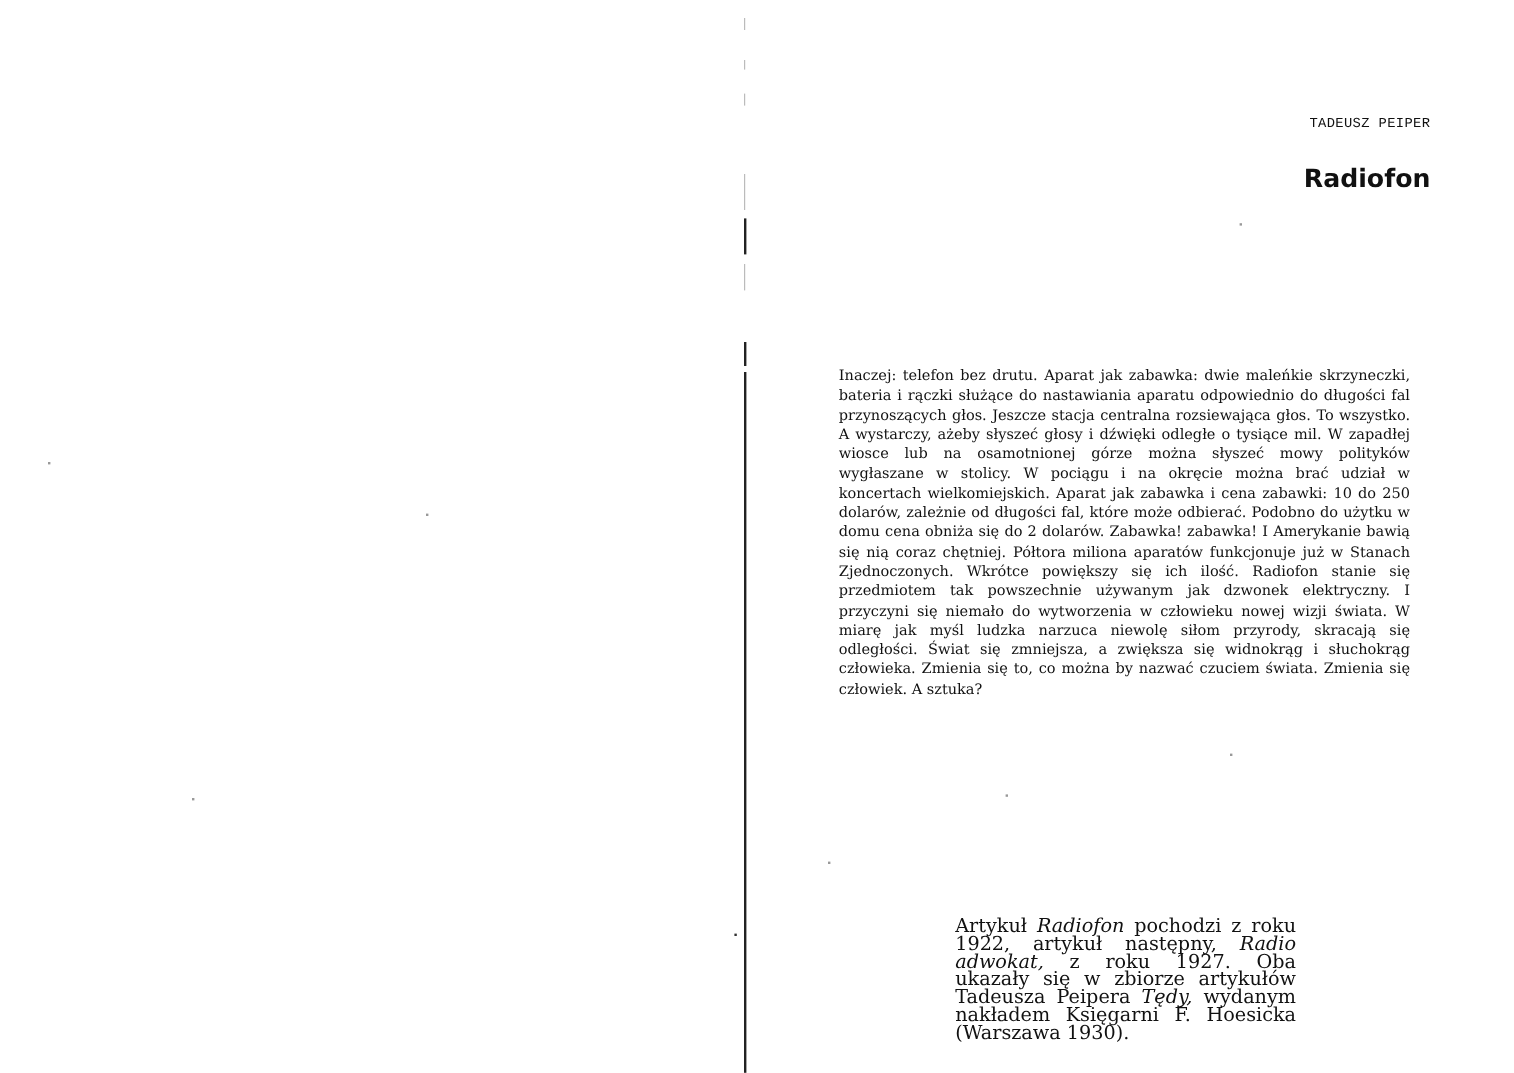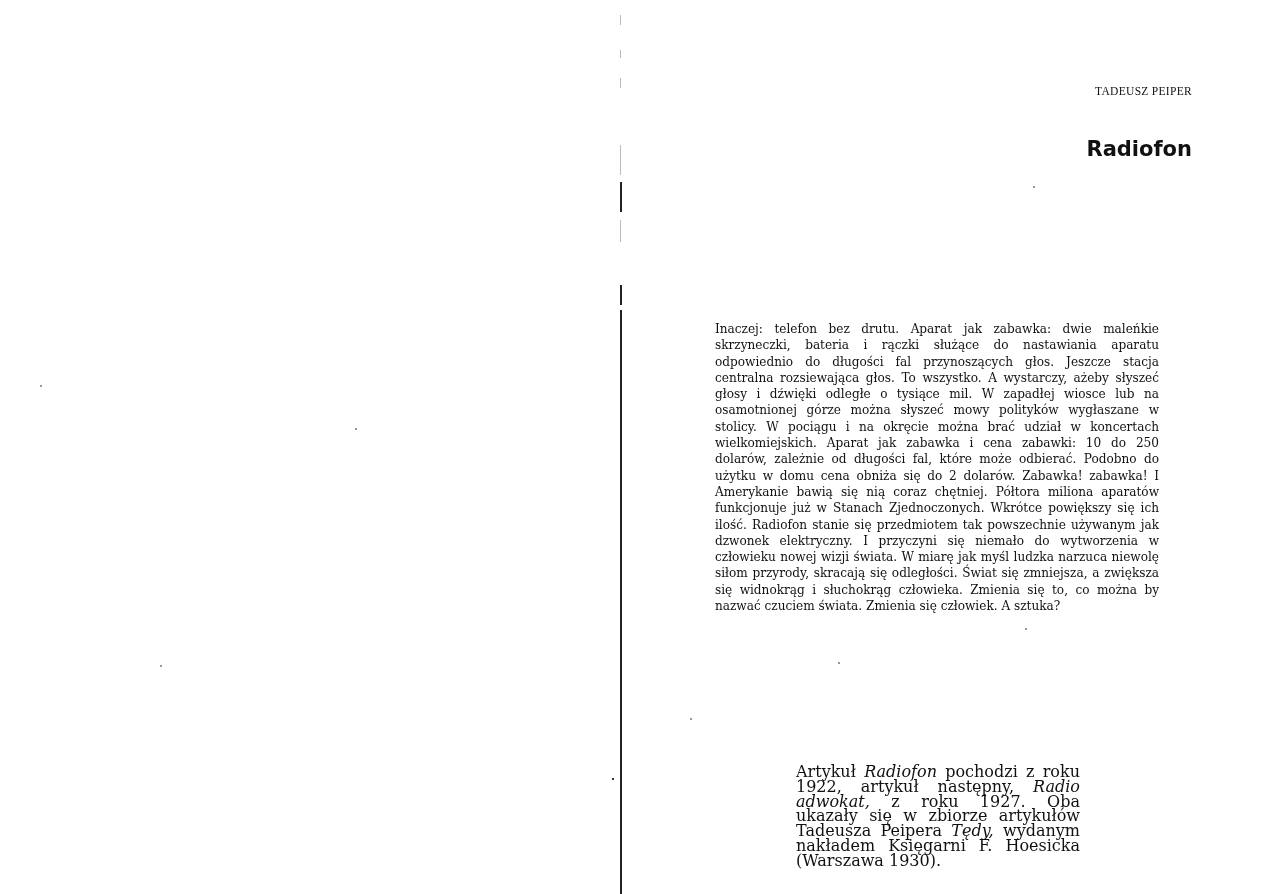--- a/index.html
+++ b/index.html
@@ -1,23 +1,23 @@
 <!DOCTYPE html>
 <html><head>
   <meta charset="utf-8">
   <style>
     html, body { margin: 0; padding: 0; background: #ffffff; }
     body { width: 1262px; height: 894px; position: relative; overflow: hidden; font-family: "DejaVu Serif", serif; color: #111; }
     .gutter { position: absolute; left: 620px; top: 0; width: 3px; height: 894px; }
     .gutter .seg { position: absolute; left: 0; width: 2px; background: #222; }
     .gutter .faint { background: #bbb; width: 1px; }
-    .author { position: absolute; right: 70px; top: 85px; font-family: Liberation Serif, serif; font-size: 11.5px; letter-spacing: 0.3px; color: #111; text-align: center; }
+    .author { position: absolute; right: 70px; top: 97px; font-family: Liberation Mono, monospace; font-size: 11.5px; letter-spacing: 0.3px; color: #111; text-align: center; }
     .title { position: absolute; right: 70px; top: 137px; font-family: "DejaVu Sans", sans-serif; font-weight: bold; font-size: 21px; color: #111; }
     .body-text { position: absolute; left: 699px; top: 305px; width: 476px; font-size: 12.1px; line-height: 16.3px; text-align: justify; color: #111; }
-    .body-text p { margin: 16px; }
+    .body-text p { margin: 0; }
     .footnote { position: absolute; left: 796px; top: 765px; width: 284px; font-size: 16px; line-height: 14.8px; text-align: justify; color: #111; }
     .footnote i { font-style: italic; }
     .speck { position: absolute; width: 2px; height: 2px; background: #999; }
   </style>
 </head>
 <body>
 
 <div class="gutter">
   <div class="seg faint" style="top:15px;height:10px;"></div>
   <div class="seg faint" style="top:50px;height:8px;"></div>

